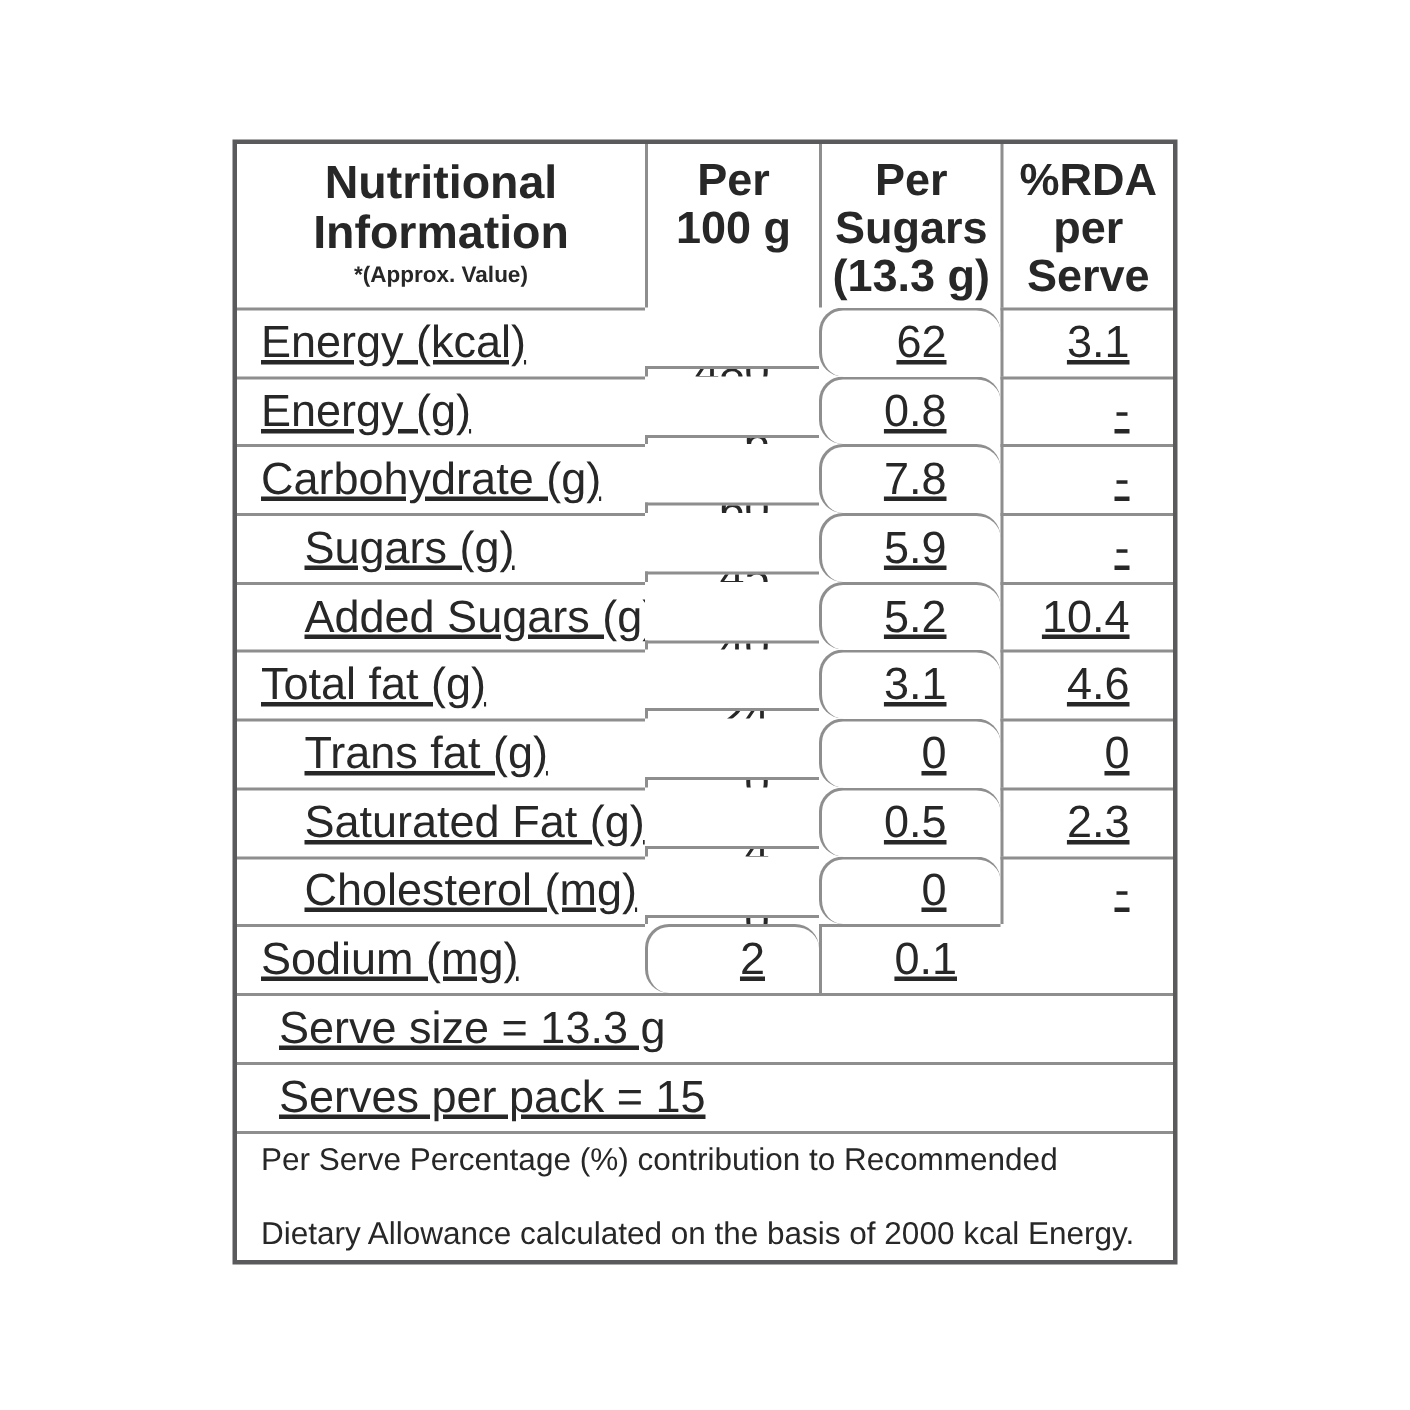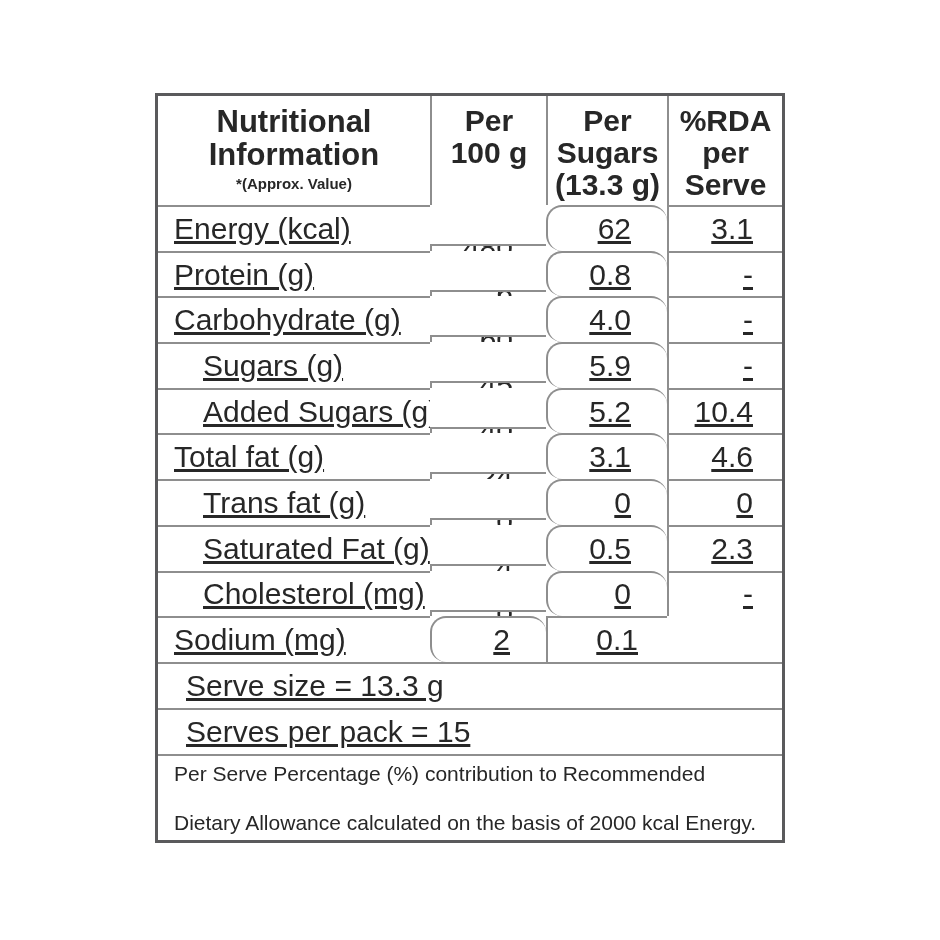--- a/index.html
+++ b/index.html
@@ -104,28 +104,28 @@
       <div class="hline2">%RDA</div>
       <div class="hline2">per</div>
       <div class="hline2">Serve</div>
     </div>
 
     <div class="cell label hline">Energy (kcal)</div>
     <div class="cell num pr2 vline hline">480</div>
     <div class="cell num pr3 vline hline">62</div>
     <div class="cell num pr4 vline hline">3.1</div>
 
-    <div class="cell label hline">Protein (g)</div>
+    <div class="cell label hline">Energy (g)</div>
     <div class="cell num pr2 vline hline">6</div>
     <div class="cell num pr3 vline hline">0.8</div>
     <div class="cell num pr4 vline hline">-</div>
 
     <div class="cell label hline">Carbohydrate (g)</div>
     <div class="cell num pr2 vline hline">60</div>
-    <div class="cell num pr3 vline hline">4.0</div>
+    <div class="cell num pr3 vline hline">7.8</div>
     <div class="cell num pr4 vline hline">-</div>
 
     <div class="cell label indent hline">Sugars (g)</div>
     <div class="cell num pr2 vline hline">45</div>
     <div class="cell num pr3 vline hline">5.9</div>
     <div class="cell num pr4 vline hline">-</div>
 
     <div class="cell label indent hline">Added Sugars (g)</div>
     <div class="cell num pr2 vline hline">40</div>
     <div class="cell num pr3 vline hline">5.2</div>

